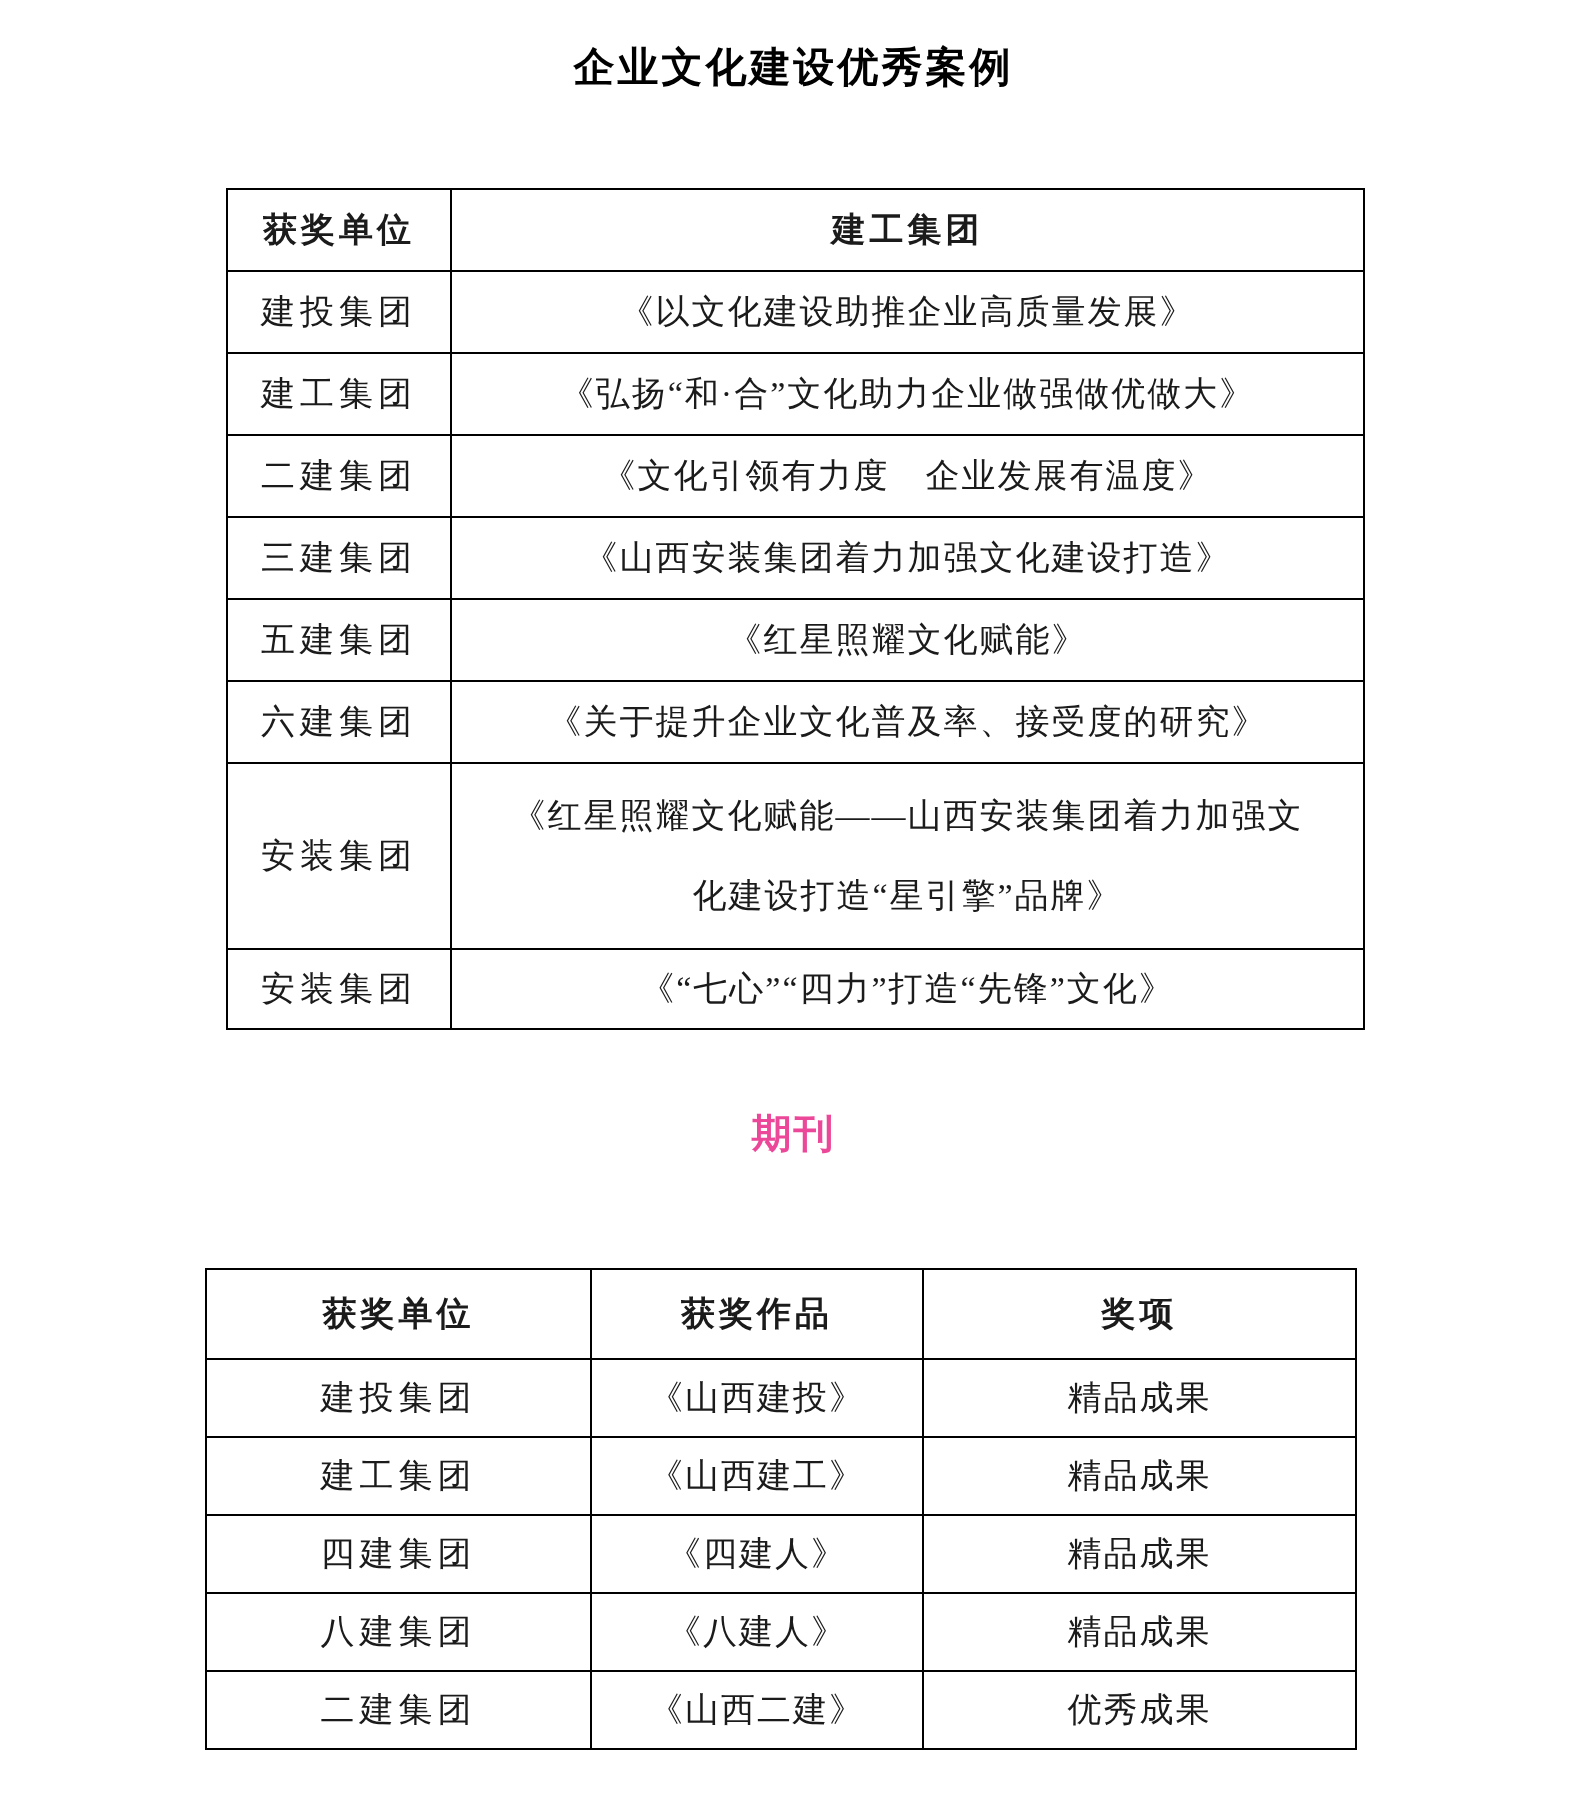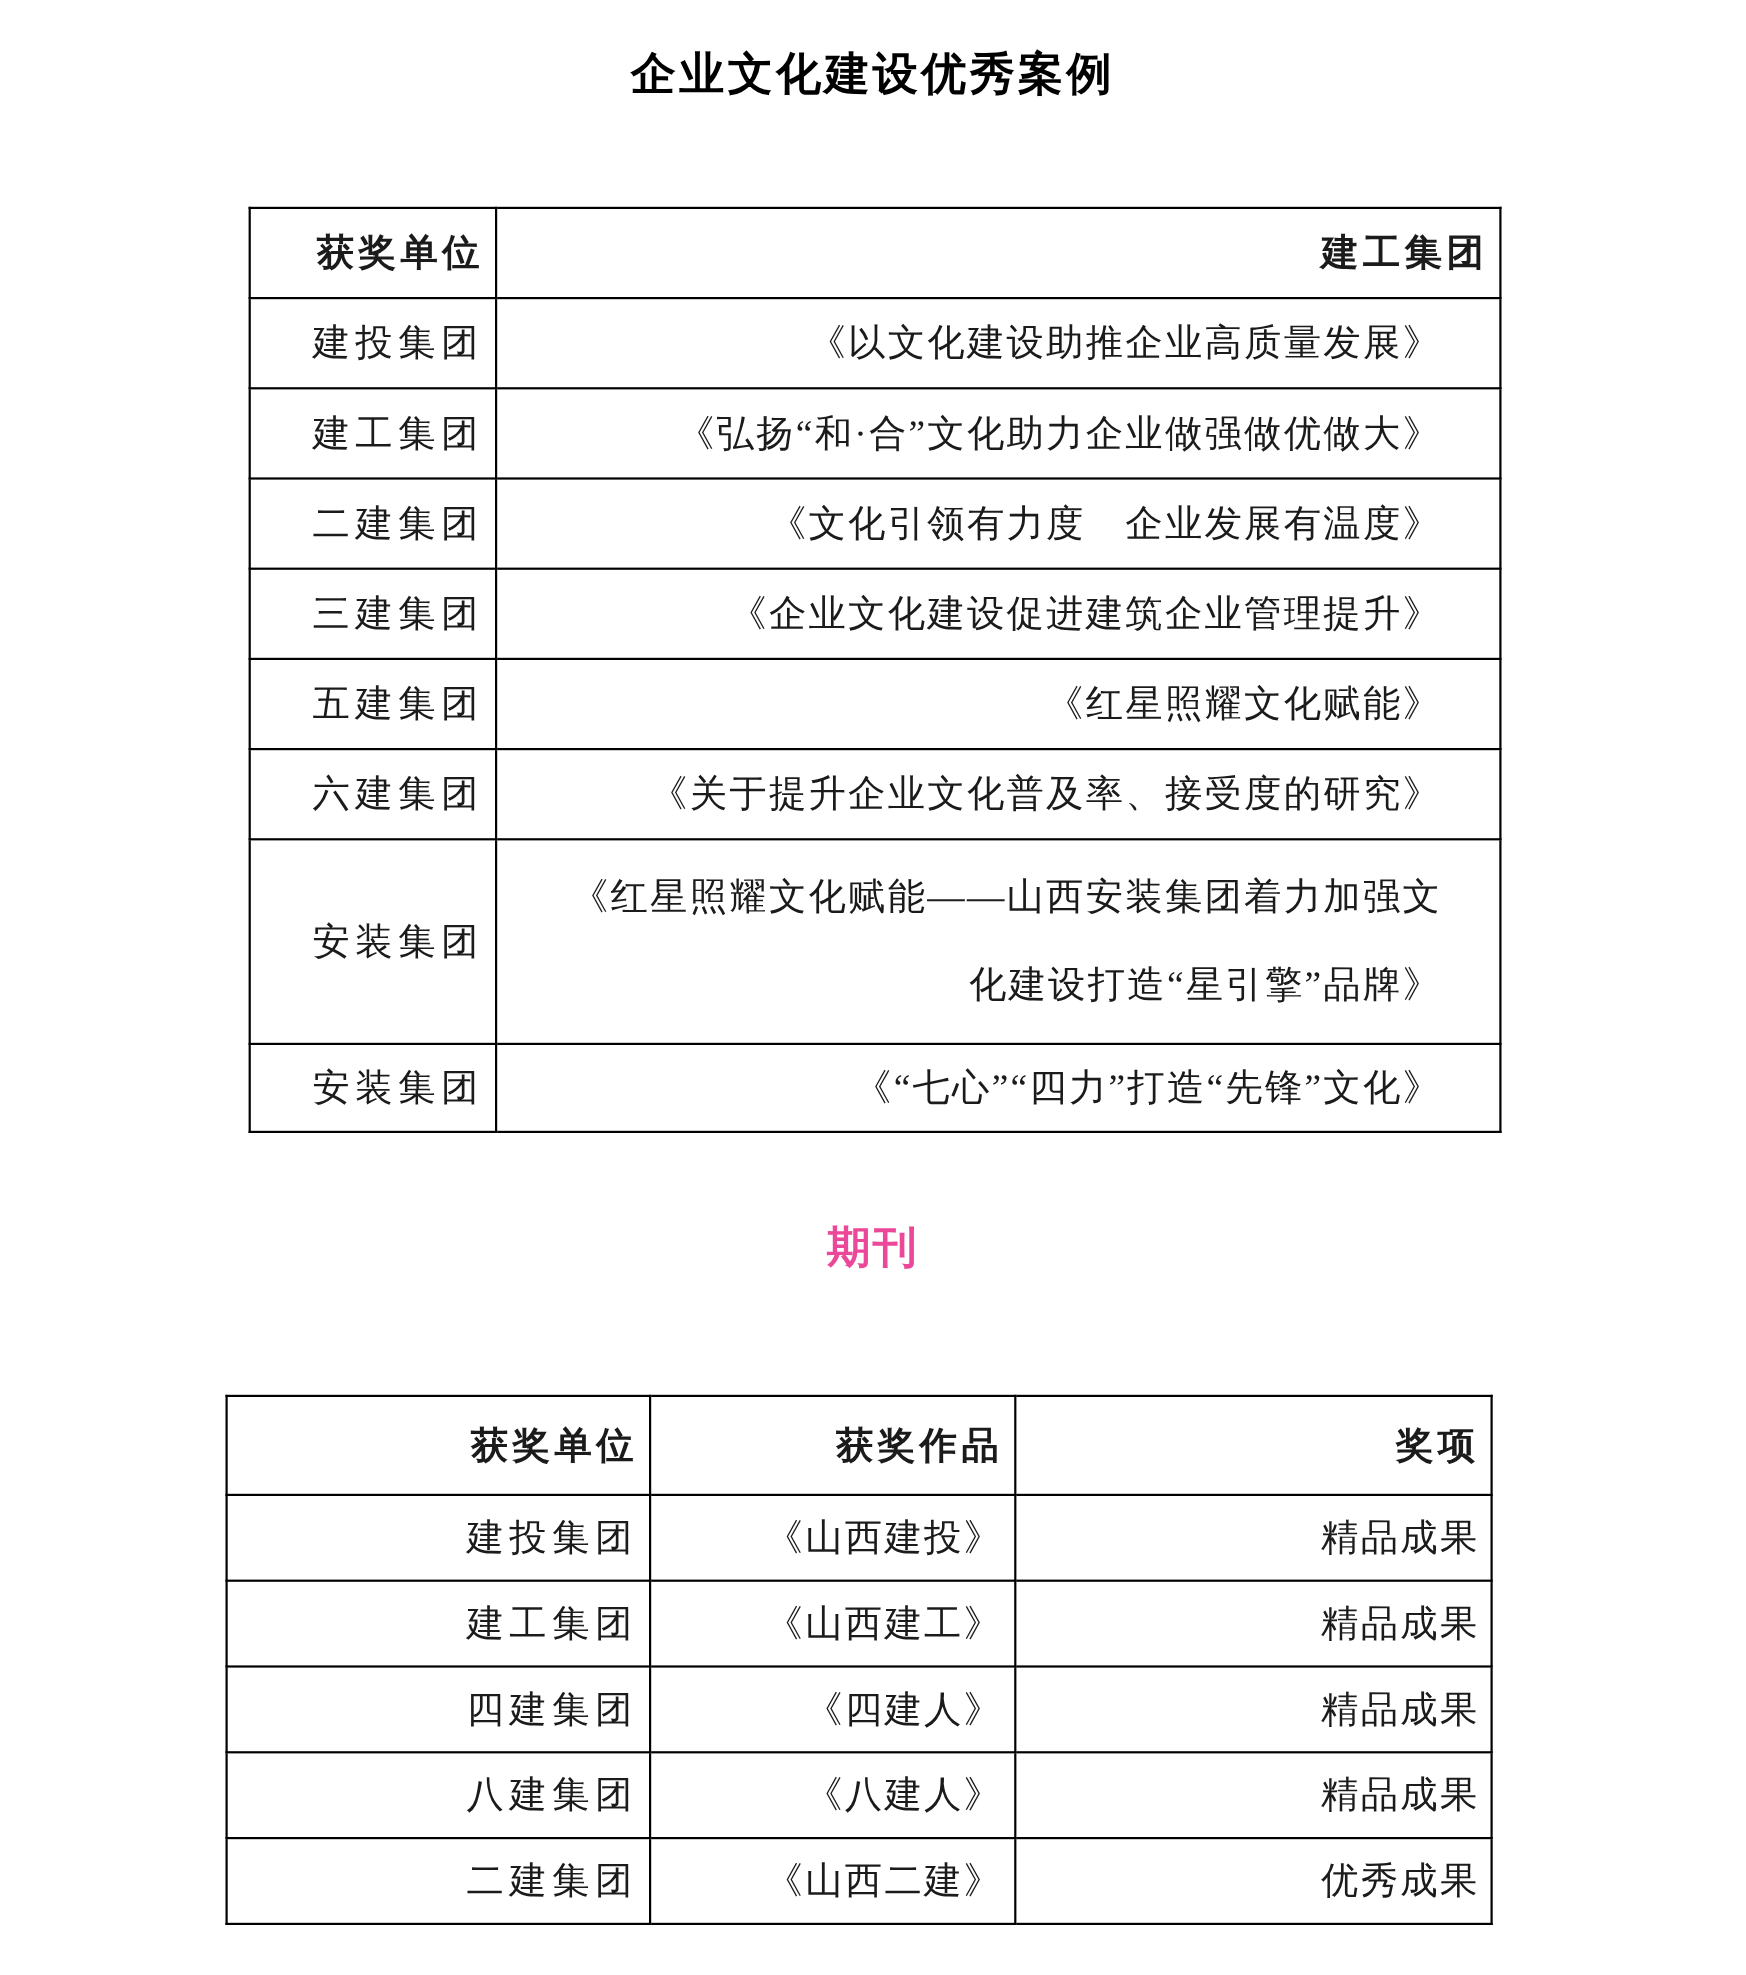--- a/index.html
+++ b/index.html
@@ -49,21 +49,21 @@
     top: 188px;
     width: 1137px;
   }
   #journals-table {
     left: 205px;
     top: 1268px;
     width: 1150px;
   }
   td, th {
     border: 2px solid #000000;
-    text-align: right;
+    text-align: center;
     vertical-align: middle;
     font-size: 34px;
     font-weight: normal;
     padding: 0 10px;
     overflow: hidden;
   }
   th {
     font-weight: bold;
     letter-spacing: 4px;
   }
@@ -108,21 +108,21 @@
     <tr class="row-std">
       <td class="unit-cell">建工集团</td>
       <td class="case-cell">《弘扬“和·合”文化助力企业做强做优做大》</td>
     </tr>
     <tr class="row-std">
       <td class="unit-cell">二建集团</td>
       <td class="case-cell">《文化引领有力度　企业发展有温度》</td>
     </tr>
     <tr class="row-std">
       <td class="unit-cell">三建集团</td>
-      <td class="case-cell">《企业文化建设促进建筑企业管理提升》</td>
+      <td class="case-cell">《山西安装集团着力加强文化建设打造》</td>
     </tr>
     <tr class="row-std">
       <td class="unit-cell">五建集团</td>
       <td class="case-cell">《红星照耀文化赋能》</td>
     </tr>
     <tr class="row-std">
       <td class="unit-cell">六建集团</td>
       <td class="case-cell">《关于提升企业文化普及率、接受度的研究》</td>
     </tr>
     <tr class="row-tall">

